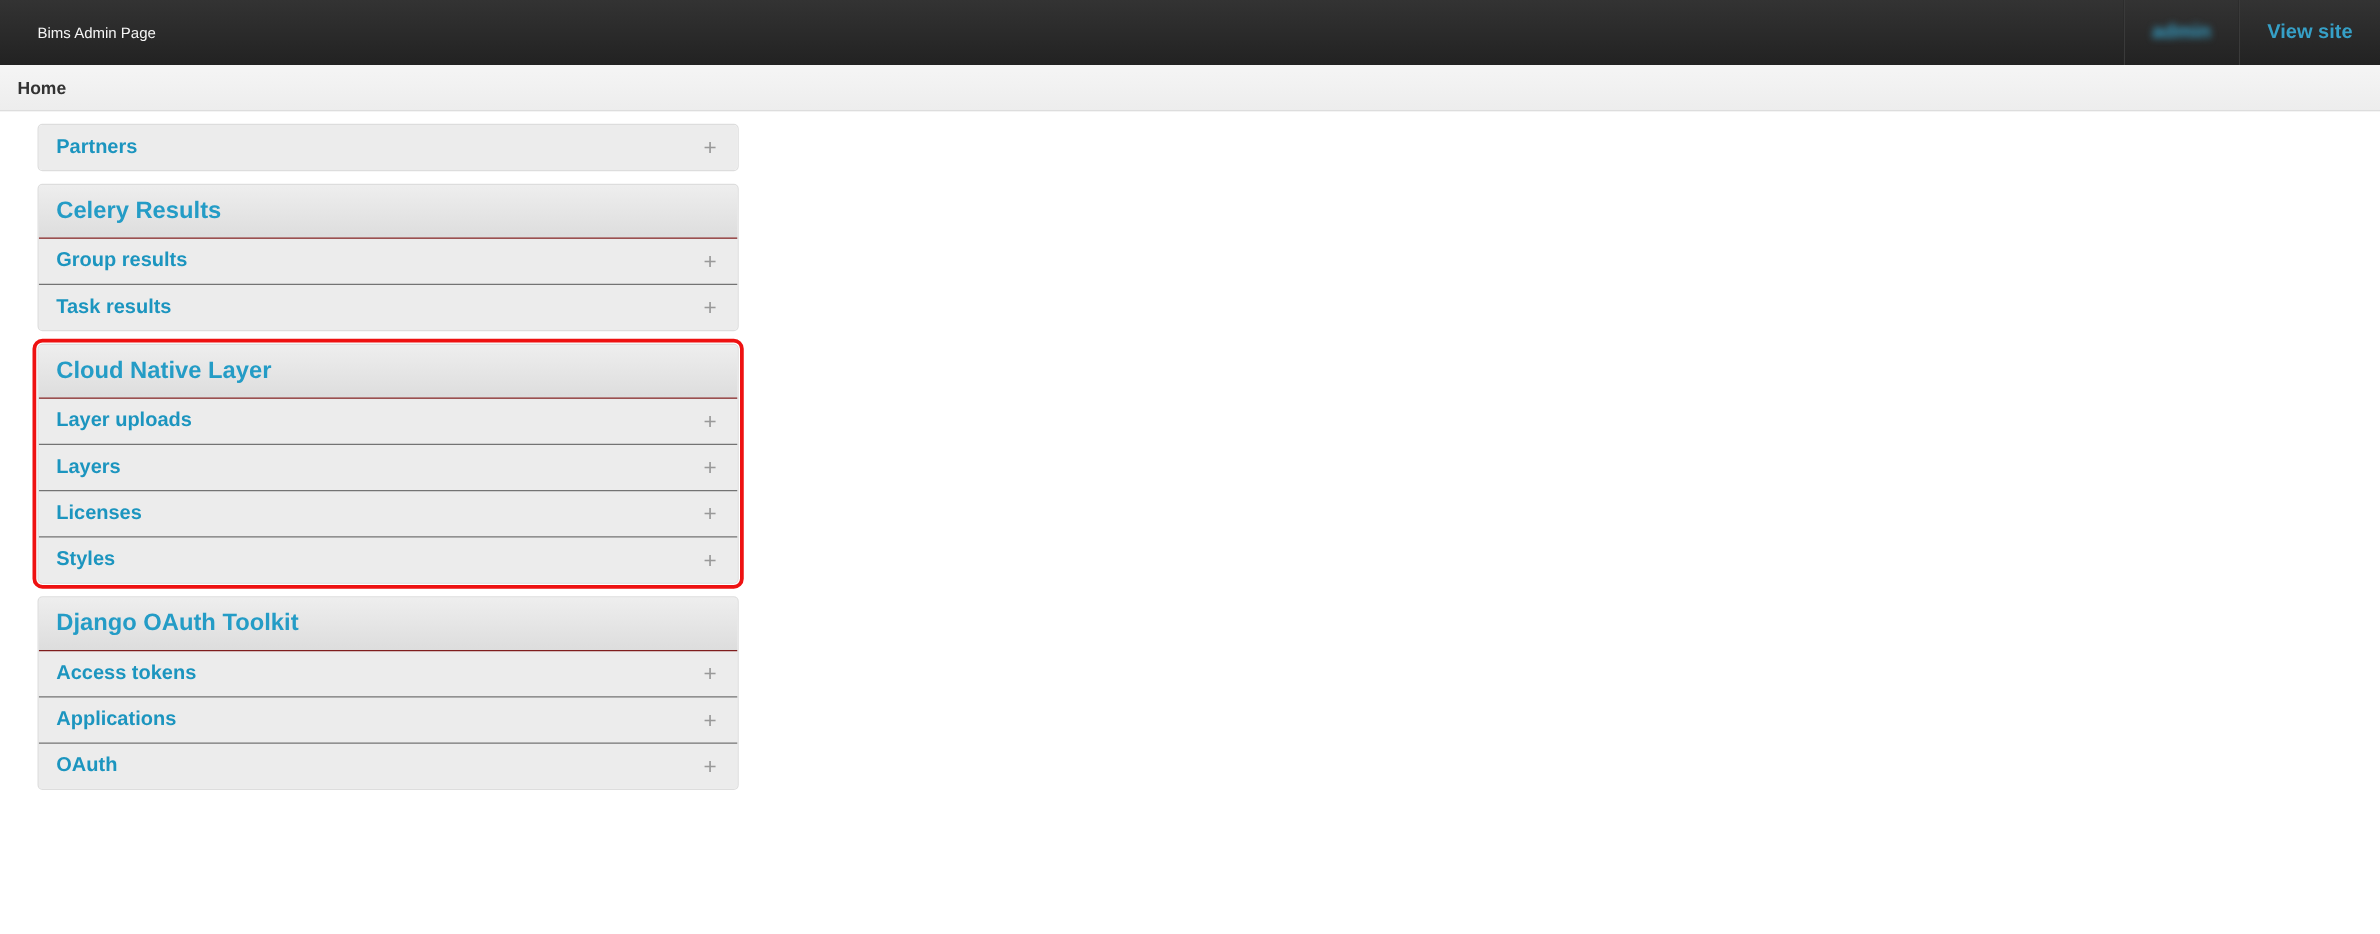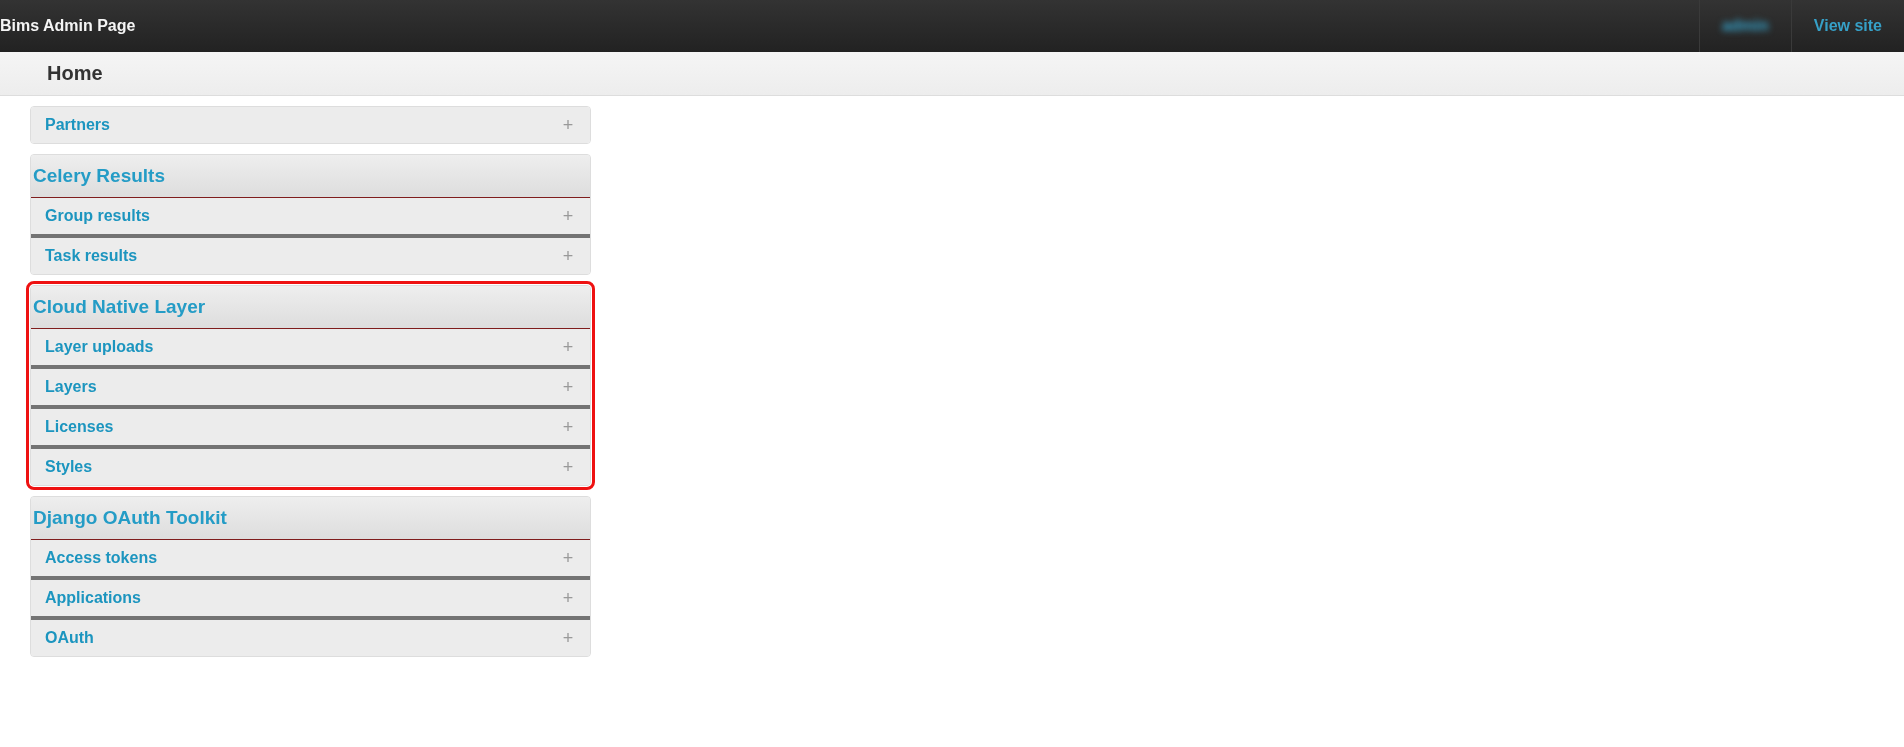--- a/index.html
+++ b/index.html
@@ -9,58 +9,58 @@
   
   .navbar {
     background: #222;
     background-image: linear-gradient(to bottom,#333,#222);
     height: 52px;
     display: flex;
     align-items: center;
     color: #fff;
     position: relative;
   }
-  .navbar .brand { color: #f5f5f5; font-size: 16px; font-weight: bold; }
+  .navbar .brand { color: #f5f5f5; font-size: 12px; font-weight: normal; padding-left: 30px; }
   .navbar-right { position: absolute; right: 0; top: 0; height: 52px; display: flex; align-items: stretch; }
   .navbar-right .sep { width: 1px; background: #111; border-left: 1px solid #3a3a3a; }
   .navbar-right .cell { display: flex; align-items: center; padding: 0 22px; color: #36a0c7; font-weight: bold; font-size: 16px; }
   .navbar-right .cell.user { min-width: 85px; justify-content: center; }
   .navbar-right .cell.user span { filter: blur(3px); }
 
   
   .breadcrumbs {
     background: #ededed;
     background-image: linear-gradient(to bottom,#f5f5f5,#ededed);
     border-bottom: 1px solid #ddd;
-    padding: 10px 47px;
-    font-size: 20px;
+    padding: 10px 14px;
+    font-size: 14px;
     font-weight: bold;
     color: #333;
   }
 
   
   .content { padding: 0 30px 20px 30px; width: 100%; }
   .module-wrap { width: 561px; margin-top: 0; }
   .module {
     background: #f5f5f5;
     border: 1px solid #ddd;
     border-radius: 4px;
     margin-top: 10px;
     overflow: hidden;
   }
   .module.highlighted { outline: 3px solid #e11; outline-offset: 1px; }
   .module-caption {
     background: linear-gradient(to bottom,#eee,#ddd);
-    padding: 10px 2px;
+    padding: 10px 14px;
     font-size: 19px;
     font-weight: bold;
     color: #249cc6;
   }
   .row {
-    border-top: 4px solid #737373;
+    border-top: 1px solid #737373;
     padding: 9px 14px;
     display: flex;
     align-items: center;
     justify-content: space-between;
     background: #ececec;
   }
   .row.first-after-caption { border-top: 1px solid #7f1d1d; }
   .row .label { color: #1c95bf; font-size: 16px; font-weight: bold; cursor: pointer; }
   .row .plus { color: #999; font-size: 18px; font-weight: normal; cursor: pointer; line-height: 1; width: 16px; text-align: center; }
 

